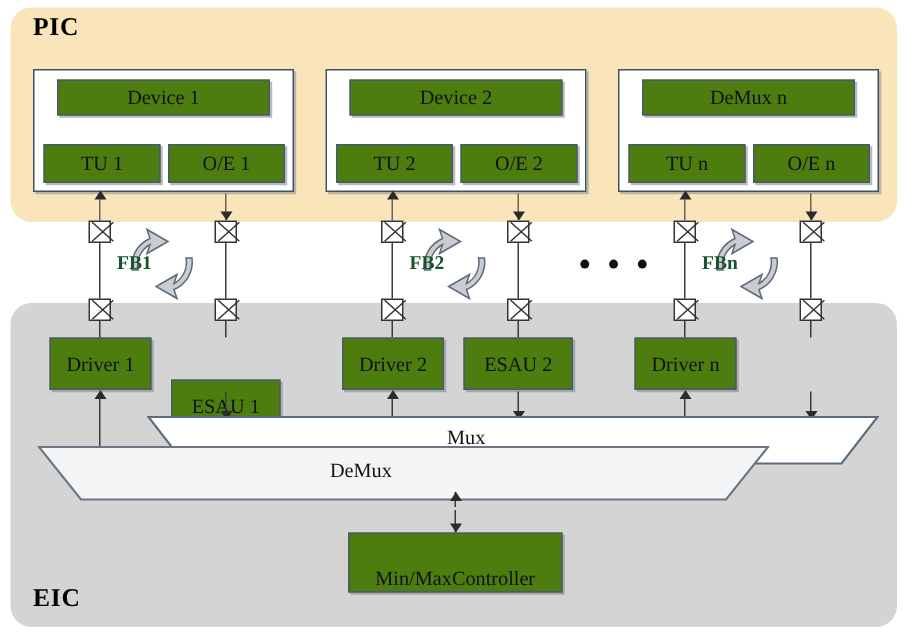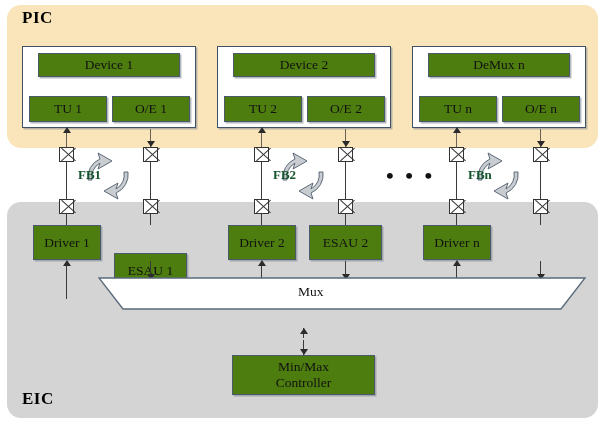--- a/index.html
+++ b/index.html
@@ -169,24 +169,30 @@
   <div class="vline" style="left:540px;top:261px;height:18px;"></div>
   <div class="arrow-dn" style="left:537px;top:274px;"></div>
 
   <div class="trap" style="left:98px;top:277px;">
     <svg width="488" height="34" viewBox="0 0 488 34">
       <polygon points="1,1 487,1 463,32 25,32" fill="#ffffff" stroke="#5a6b7b" stroke-width="1.4"></polygon>
     </svg>
     <div class="lbl" style="left:200px;top:7px;">Mux</div>
   </div>
 
+  <div class="trap" style="left:25px;top:297px;">
+    <svg width="488" height="38" viewBox="0 0 488 38">
+      <polygon points="1,1 487,1 459,36 29,36" fill="#f4f5f6" stroke="#6b7785" stroke-width="1.4"></polygon>
+    </svg>
+    <div class="lbl" style="left:195px;top:9px;">DeMux</div>
+  </div>
 
   <div class="vline" style="left:303px;top:340px;height:15px;"></div>
   <div class="vline" style="left:303px;top:328px;height:10px;"></div>
   <div class="arrow-up" style="left:300px;top:328px;"></div>
   <div class="arrow-dn" style="left:300px;top:349px;"></div>
 
-  <div class="box shadowed" style="left:232px;top:355px;width:143px;height:40px;flex-direction:column;">
+  <div class="box shadowed" style="left:232px;top:355px;width:143px;height:40px;flex-direction:row;align-items:flex-end;">
     <span>Min/Max</span>
     <span>Controller</span>
   </div>
 
 </div>
 
 </body></html>

